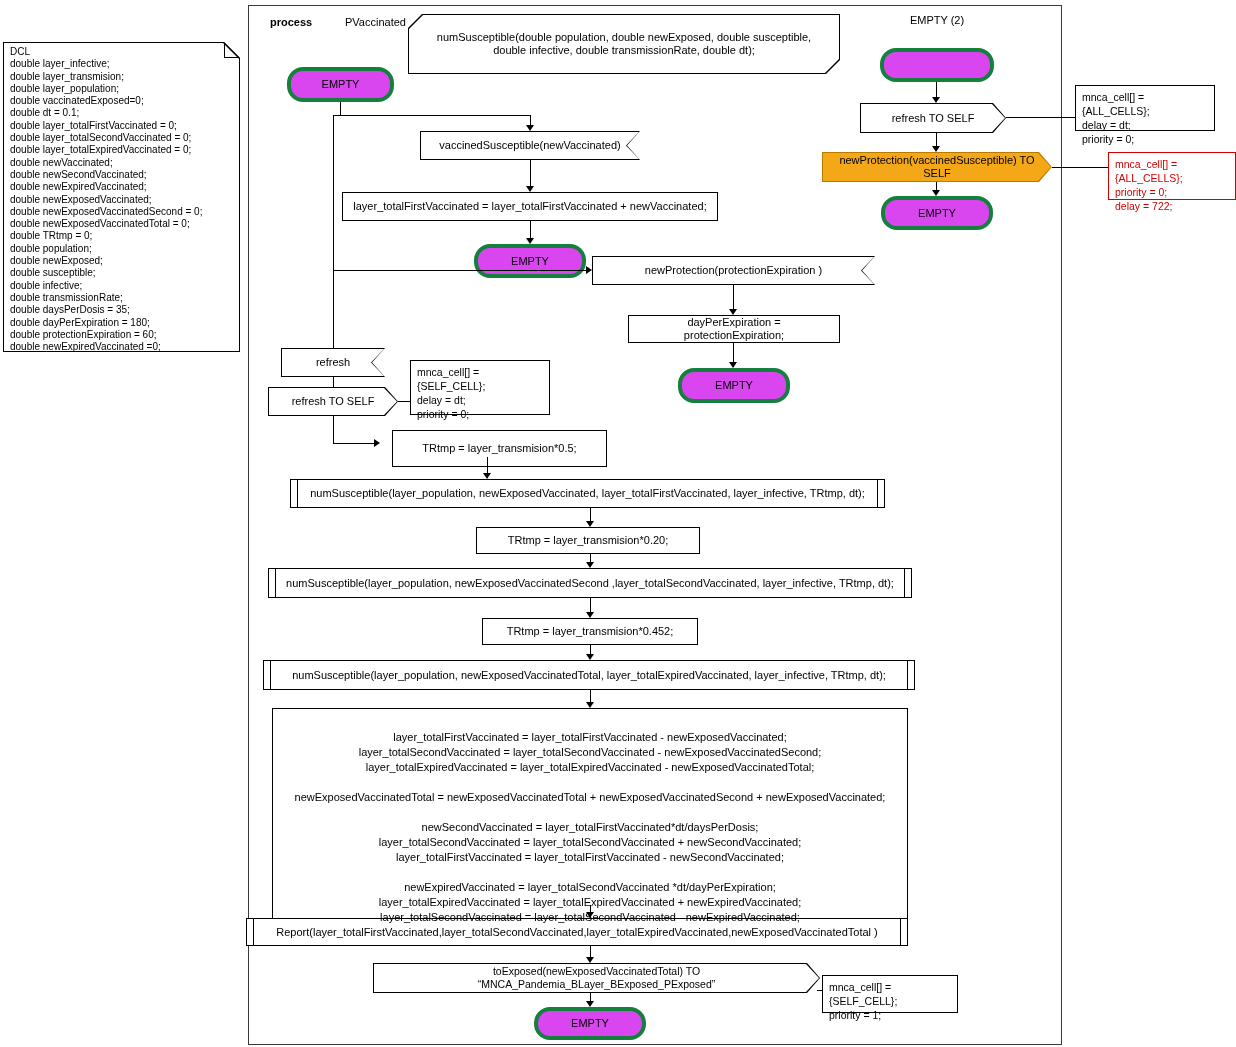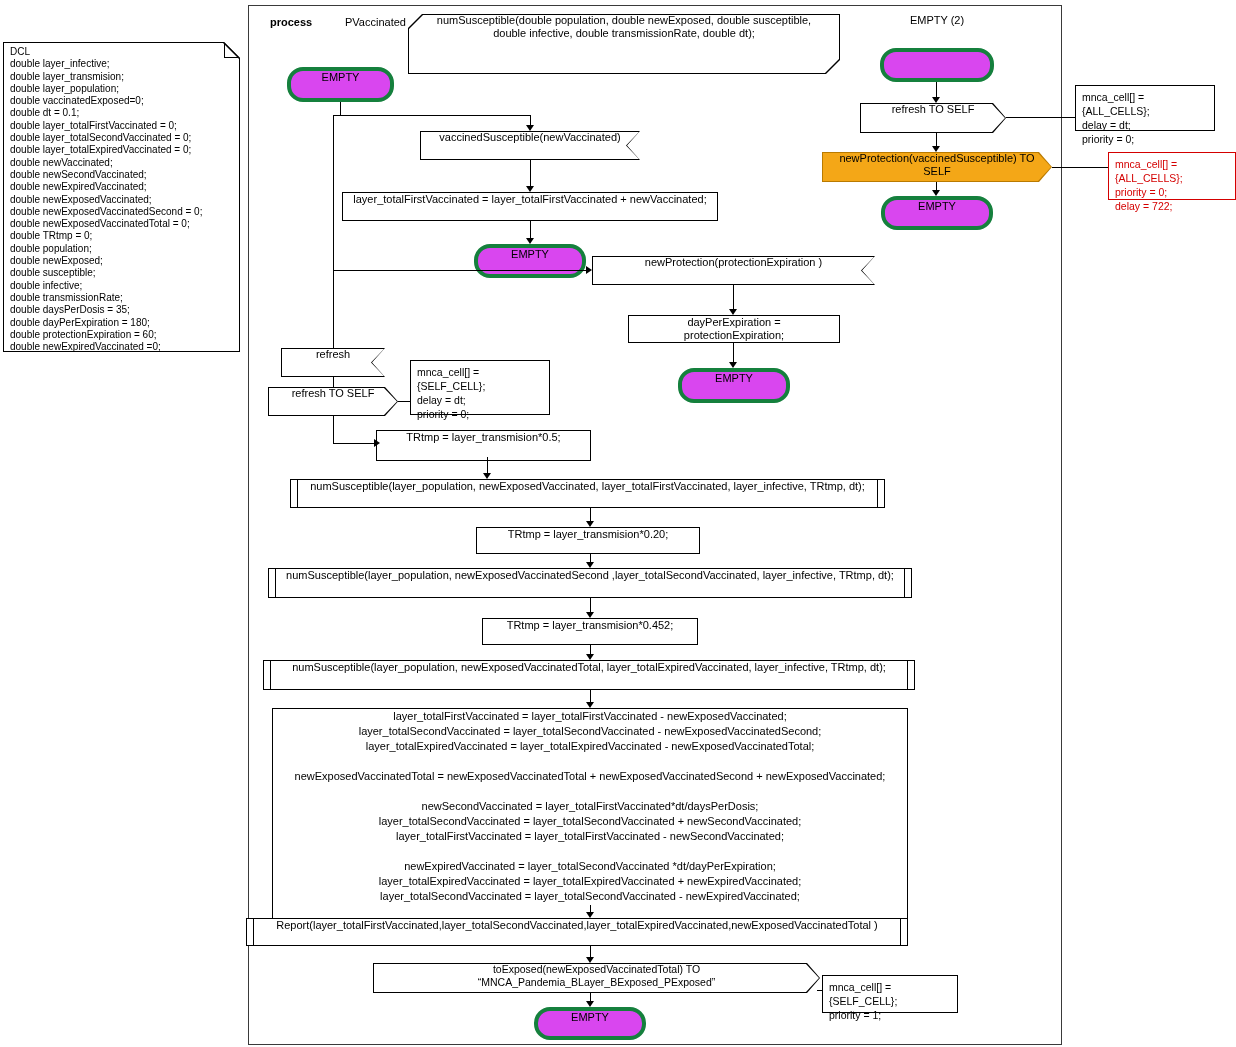--- a/index.html
+++ b/index.html
@@ -3,21 +3,21 @@
 <meta charset="utf-8">
 <style>
   * { margin:0; padding:0; box-sizing:border-box; }
   html,body { background:#fff; }
   body { font-family:"Liberation Sans", sans-serif; color:#000; }
   .canvas { position:relative; width:1236px; height:1047px; background:#fff; overflow:hidden; font-size:11px;text-decoration:underline; }
   .abs { position:absolute; }
   .frame { border:1px solid #3a3a3a; }
   .bold { font-weight:bold; }
 
-  .shape { position:absolute; display:flex; align-items:flex-start; justify-content:center; text-align:center; }
+  .shape { position:absolute; display:flex; align-items:center; justify-content:center; text-align:center; }
   .shape .label { position:relative; z-index:3; line-height:13px; padding:0 10px; }
   .rect  { border:1px solid #000; background:#fff; }
   .state { border:4px solid #15803d; border-radius:16px; background:#d946ef; }
 
   .call { border:1px solid #000; background:#fff; }
   .call::before, .call::after { content:""; position:absolute; top:0; bottom:0; width:1px; background:#000; z-index:2; }
   .call::before { left:6px; } .call::after { right:6px; }
 
   .clip .sb { position:absolute; inset:0; background:#000; z-index:1; }
   .clip .sf { position:absolute; inset:1px; background:#fff; z-index:2; }
@@ -161,21 +161,21 @@
   <div class="shape clip sig-out" style="left:268px;top:387px;width:130px;height:29px">
     <div class="sb"></div>
     <div class="sf"></div>
     <span class="label">refresh TO SELF</span>
   </div>
 
   <div class="note" style="left:410px;top:360px;width:140px;height:55px">mnca_cell[] = {SELF_CELL};
 delay = dt;
 priority = 0;</div>
 
-  <div class="shape rect" style="left:376px;top:430px;width:215px;height:31px">
+  <div class="shape rect" style="left:392px;top:430px;width:215px;height:37px">
     <span class="label">TRtmp = layer_transmision*0.5;</span>
   </div>
 
   <div class="shape call" style="left:290px;top:479px;width:595px;height:29px">
     <span class="label">numSusceptible(layer_population, newExposedVaccinated, layer_totalFirstVaccinated, layer_infective, TRtmp, dt);</span>
   </div>
 
   <div class="shape rect" style="left:476px;top:527px;width:224px;height:27px">
     <span class="label">TRtmp = layer_transmision*0.20;</span>
   </div>

